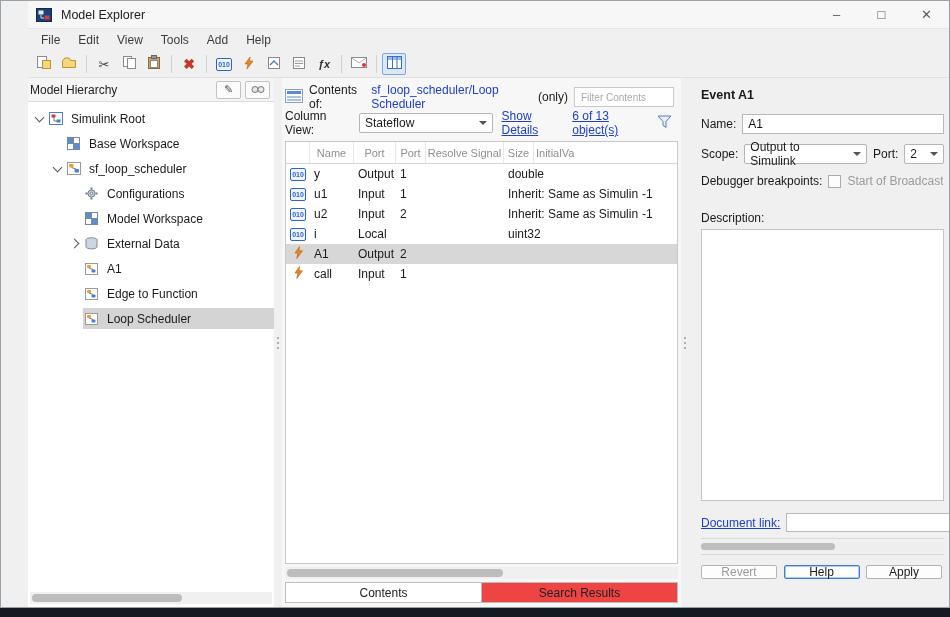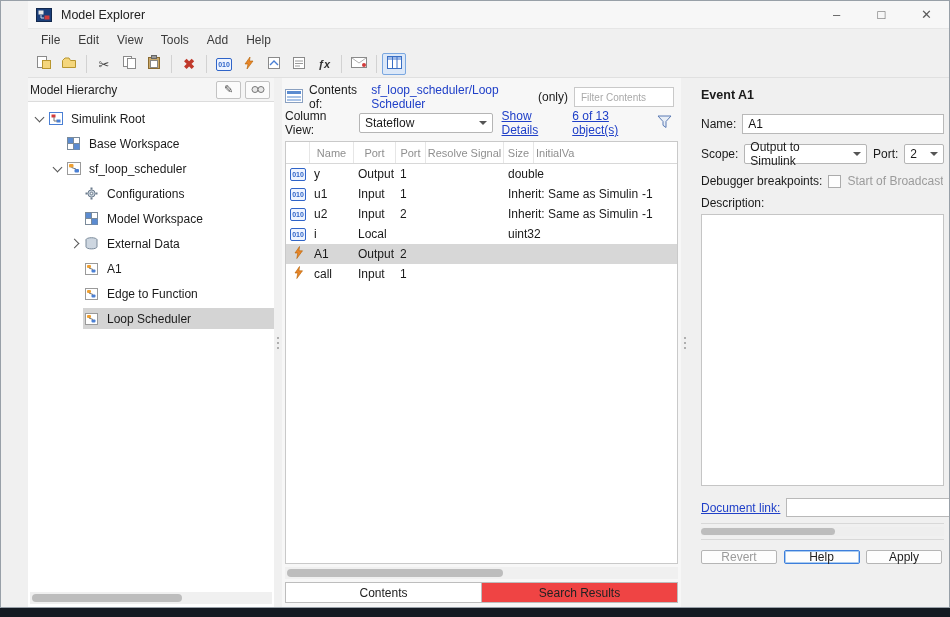--- a/index.html
+++ b/index.html
@@ -579,21 +579,21 @@
           <span>Output to Simulink</span>
           <span class="sel-chev"></span>
         </span>
         <span style="margin-left:auto;">Port:</span>
         <span class="select sel-port">
           <span>2</span>
           <span class="sel-chev"></span>
         </span>
       </div>
 
-      <div class="rp-row" style="margin-bottom:8px;">
+      <div class="rp-row" style="margin-bottom:23px;">
         <span>Debugger breakpoints:</span>
         <span class="cb"></span>
         <span class="rp-gray">Start of Broadcast</span>
       </div>
 
       <div class="desc-label">Description:</div>
       <textarea class="rp-textarea" style=""></textarea>
 
       <div class="rp-row" style="margin-bottom:0;">
         <span class="ulink" style="white-space:nowrap;">Document link:</span>

